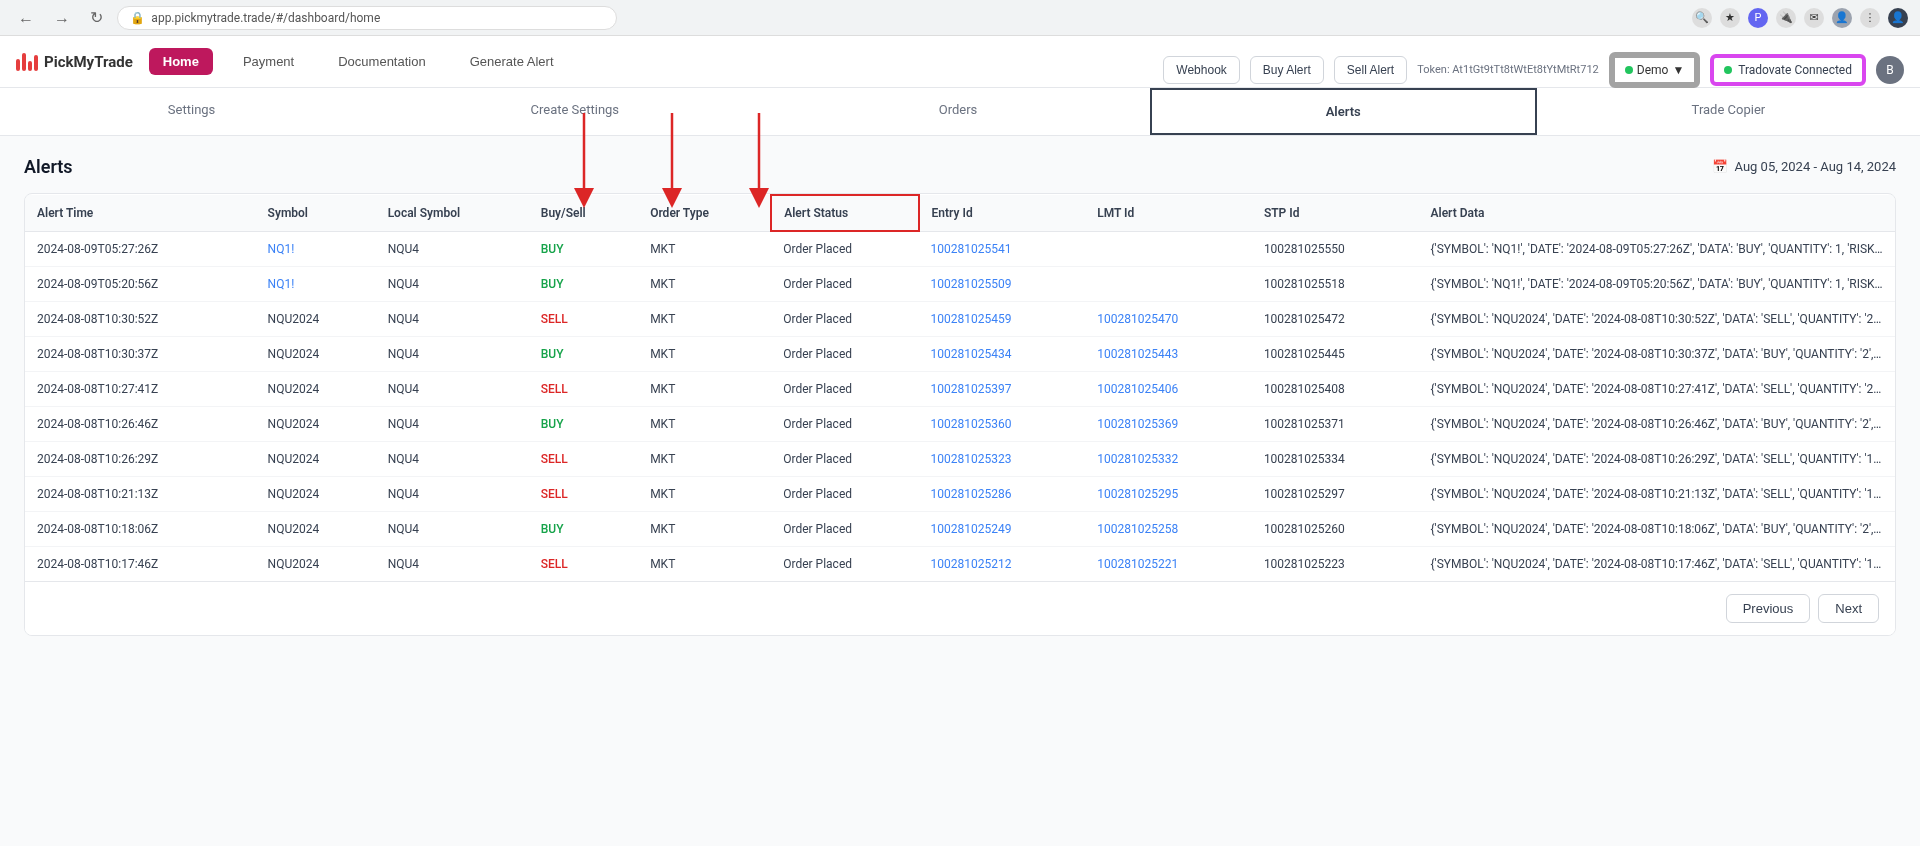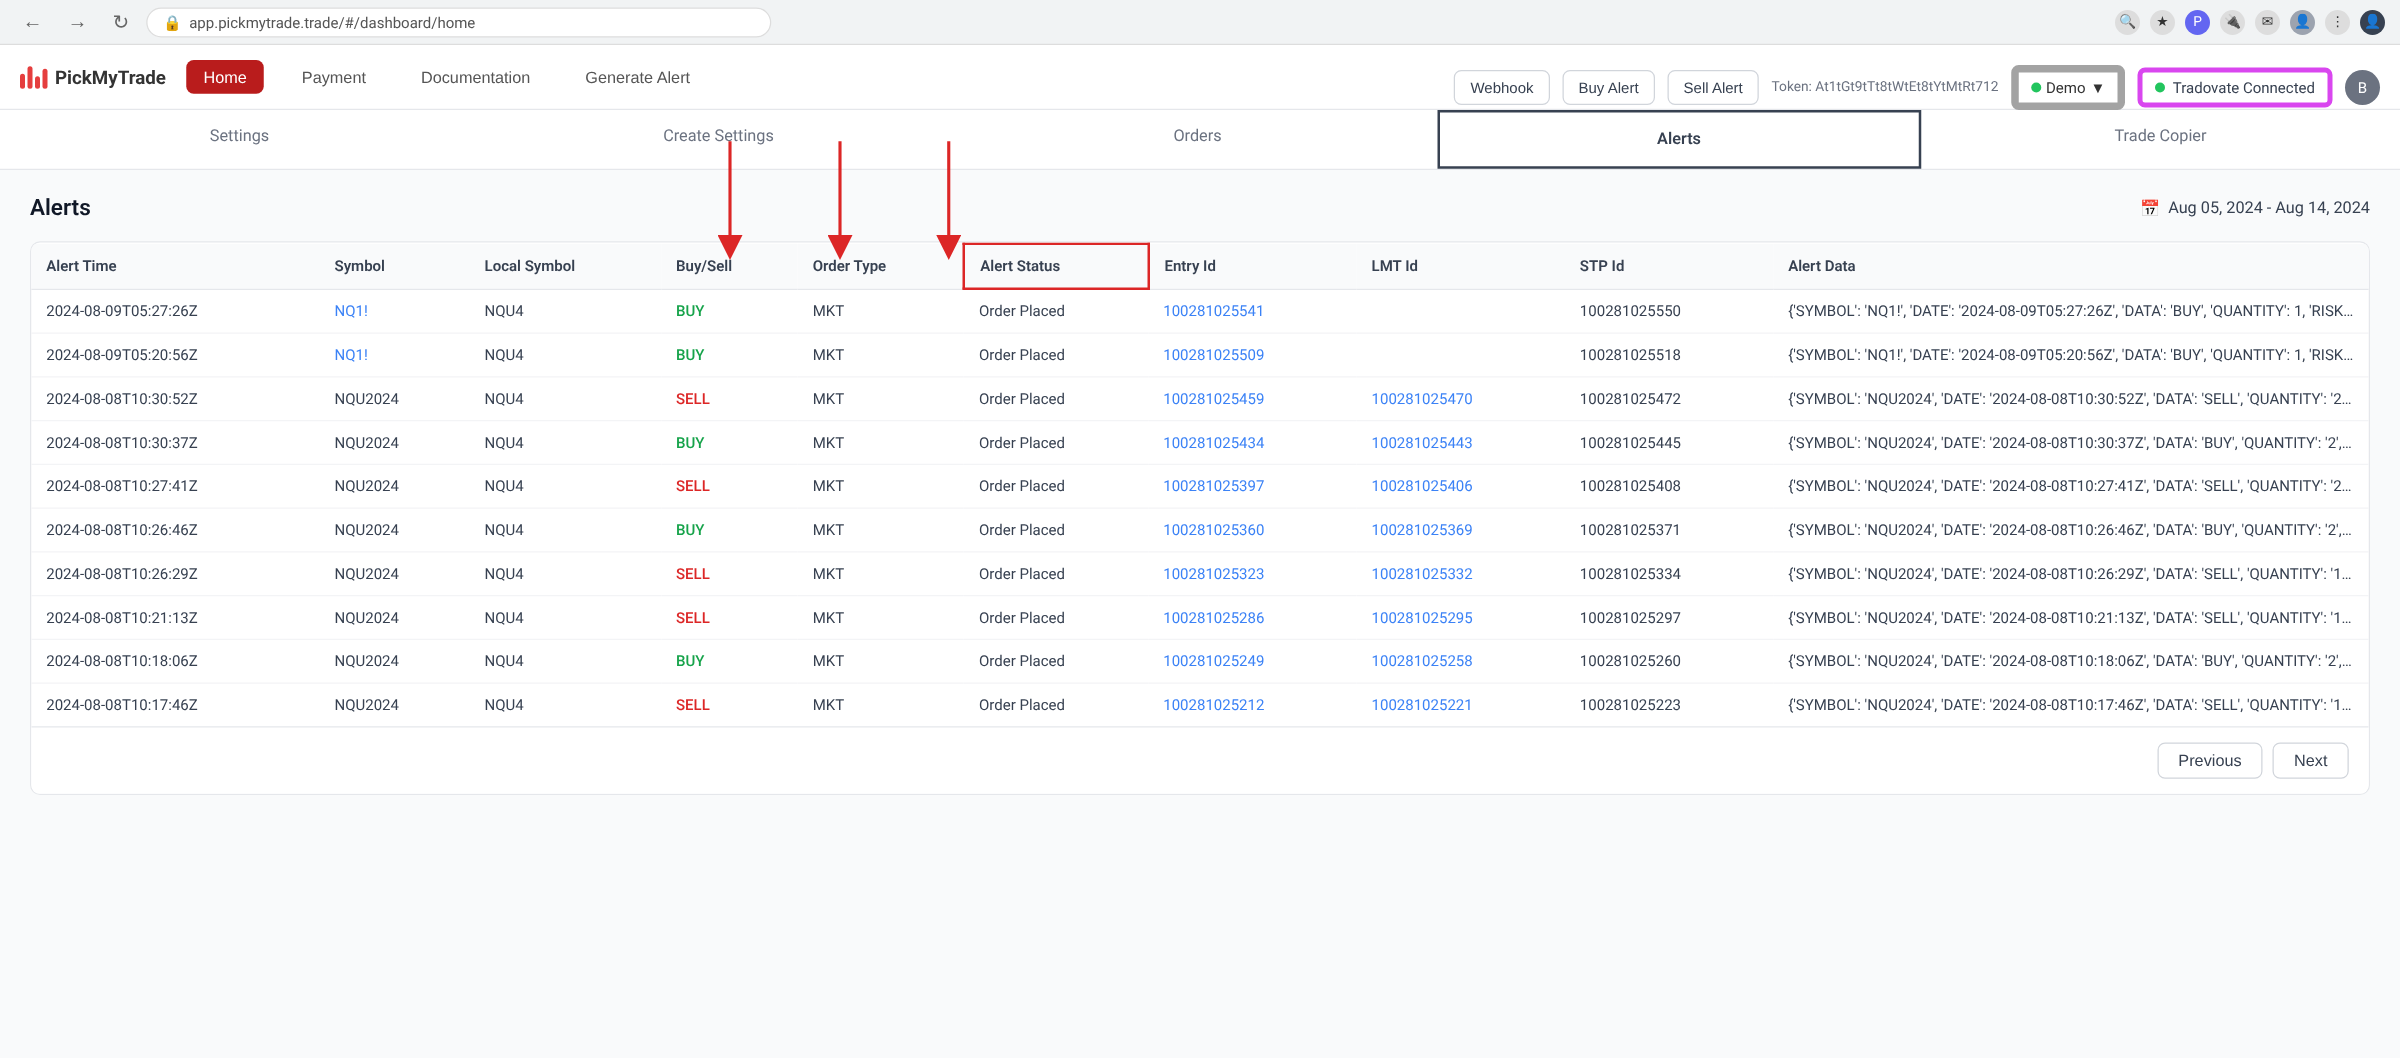--- a/index.html
+++ b/index.html
@@ -20,21 +20,21 @@
       background: white; border-bottom: 1px solid #e5e7eb; display: flex; align-items: center; padding: 0 16px; height: 52px; gap: 16px;
     }
     .logo { display: flex; align-items: center; gap: 6px; font-weight: 700; font-size: 15px; color: #333; }
     .logo-icon { display: flex; gap: 2px; align-items: flex-end; }
     .logo-bar { background: #e53e3e; border-radius: 2px; }
     .logo-bar:nth-child(1) { width: 4px; height: 12px; }
     .logo-bar:nth-child(2) { width: 4px; height: 18px; }
     .logo-bar:nth-child(3) { width: 4px; height: 10px; }
     .logo-bar:nth-child(4) { width: 4px; height: 16px; }
     .nav-btn { padding: 6px 14px; border-radius: 6px; border: none; background: none; cursor: pointer; font-size: 13px; color: #555; }
-    .nav-btn.active { background: #b91c1c; color: white; }
+    .nav-btn.active { background: #be185d; color: white; font-weight: bold; }
     .header-right { margin-left: auto; display: flex; align-items: center; gap: 10px; margin-top: 16px; }
     .btn-outline { padding: 6px 12px; border: 1px solid #d1d5db; border-radius: 6px; background: white; cursor: pointer; font-size: 12px; color: #374151; }
     .token-text { font-size: 11px; color: #6b7280; }
     .demo-select { display: flex; align-items: center; gap: 4px; padding: 5px 10px; border: 6px solid #a3a3a3; border-radius: 6px; cursor: pointer; font-size: 12px; }
     .green-dot { width: 8px; height: 8px; border-radius: 50%; background: #22c55e; display: inline-block; }
     .tradovate-connected { display: flex; align-items: center; gap: 6px; font-size: 12px; color: #374151; padding: 5px 10px; border: 4px solid #d946ef; border-radius: 6px; }
     .user-avatar { width: 28px; height: 28px; border-radius: 50%; background: #6b7280; color: white; display: flex; align-items: center; justify-content: center; font-size: 12px; }
 
     
     .sub-nav { background: white; border-bottom: 1px solid #e5e7eb; display: flex; }

